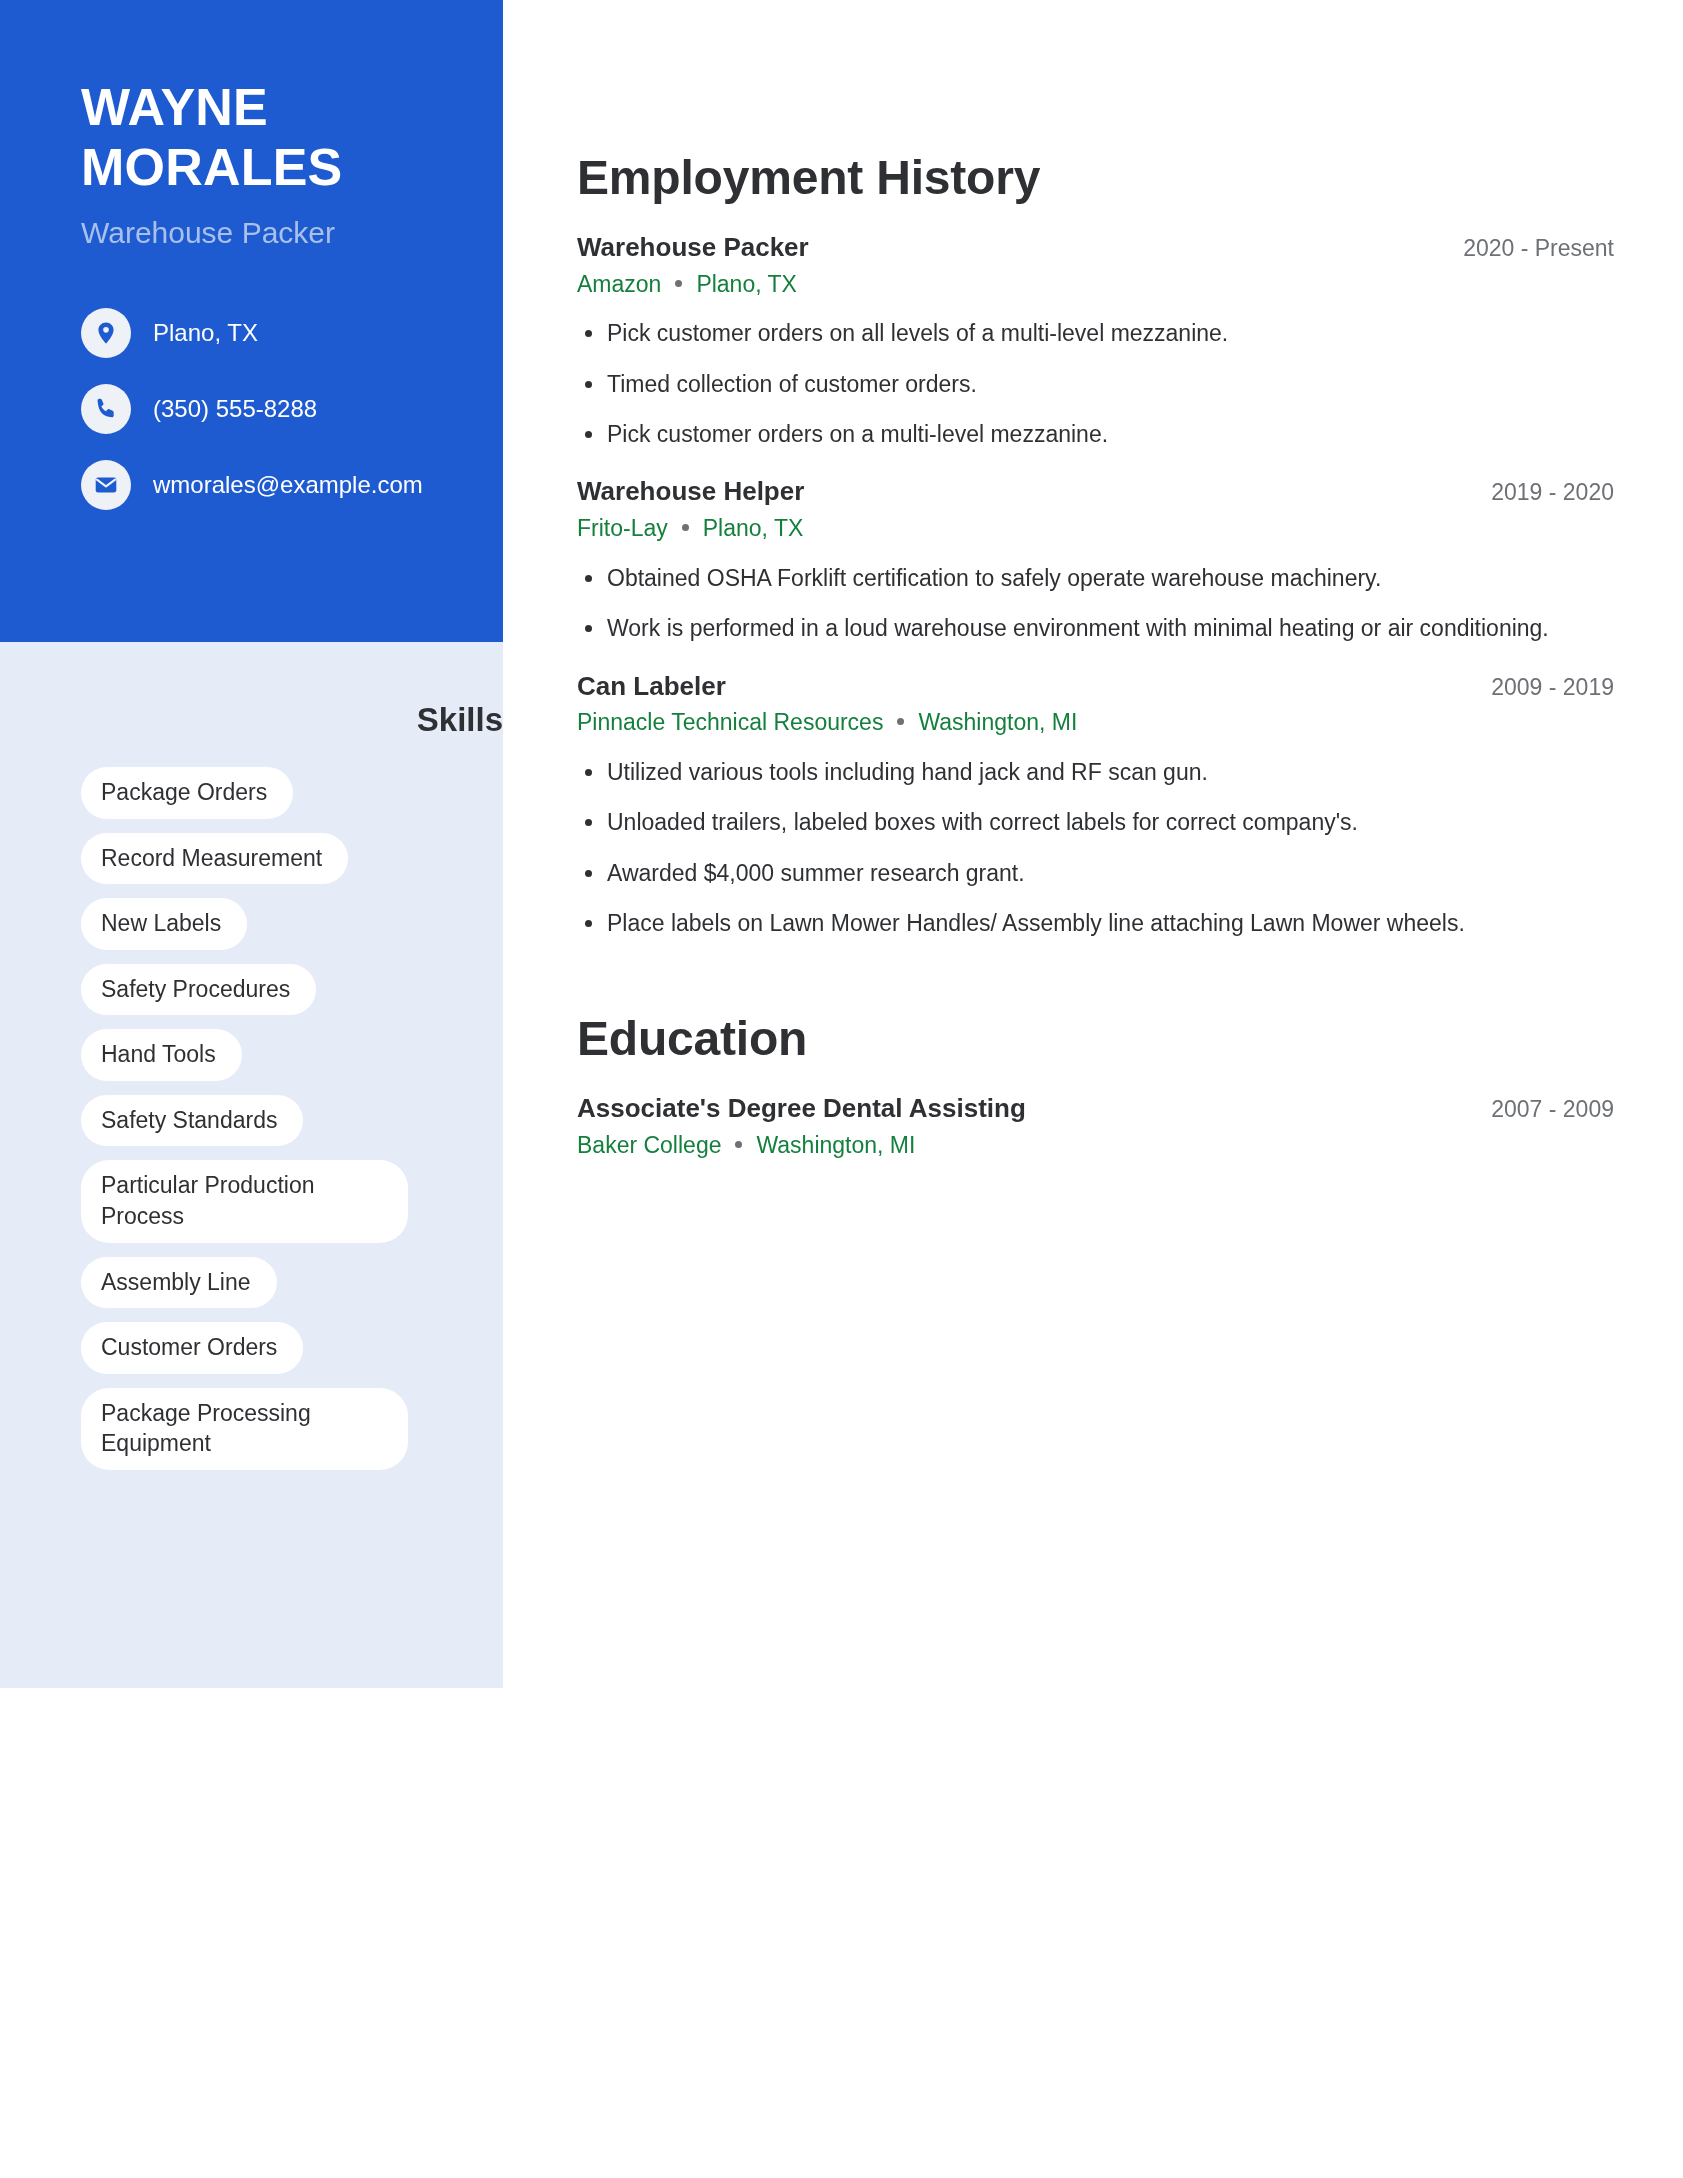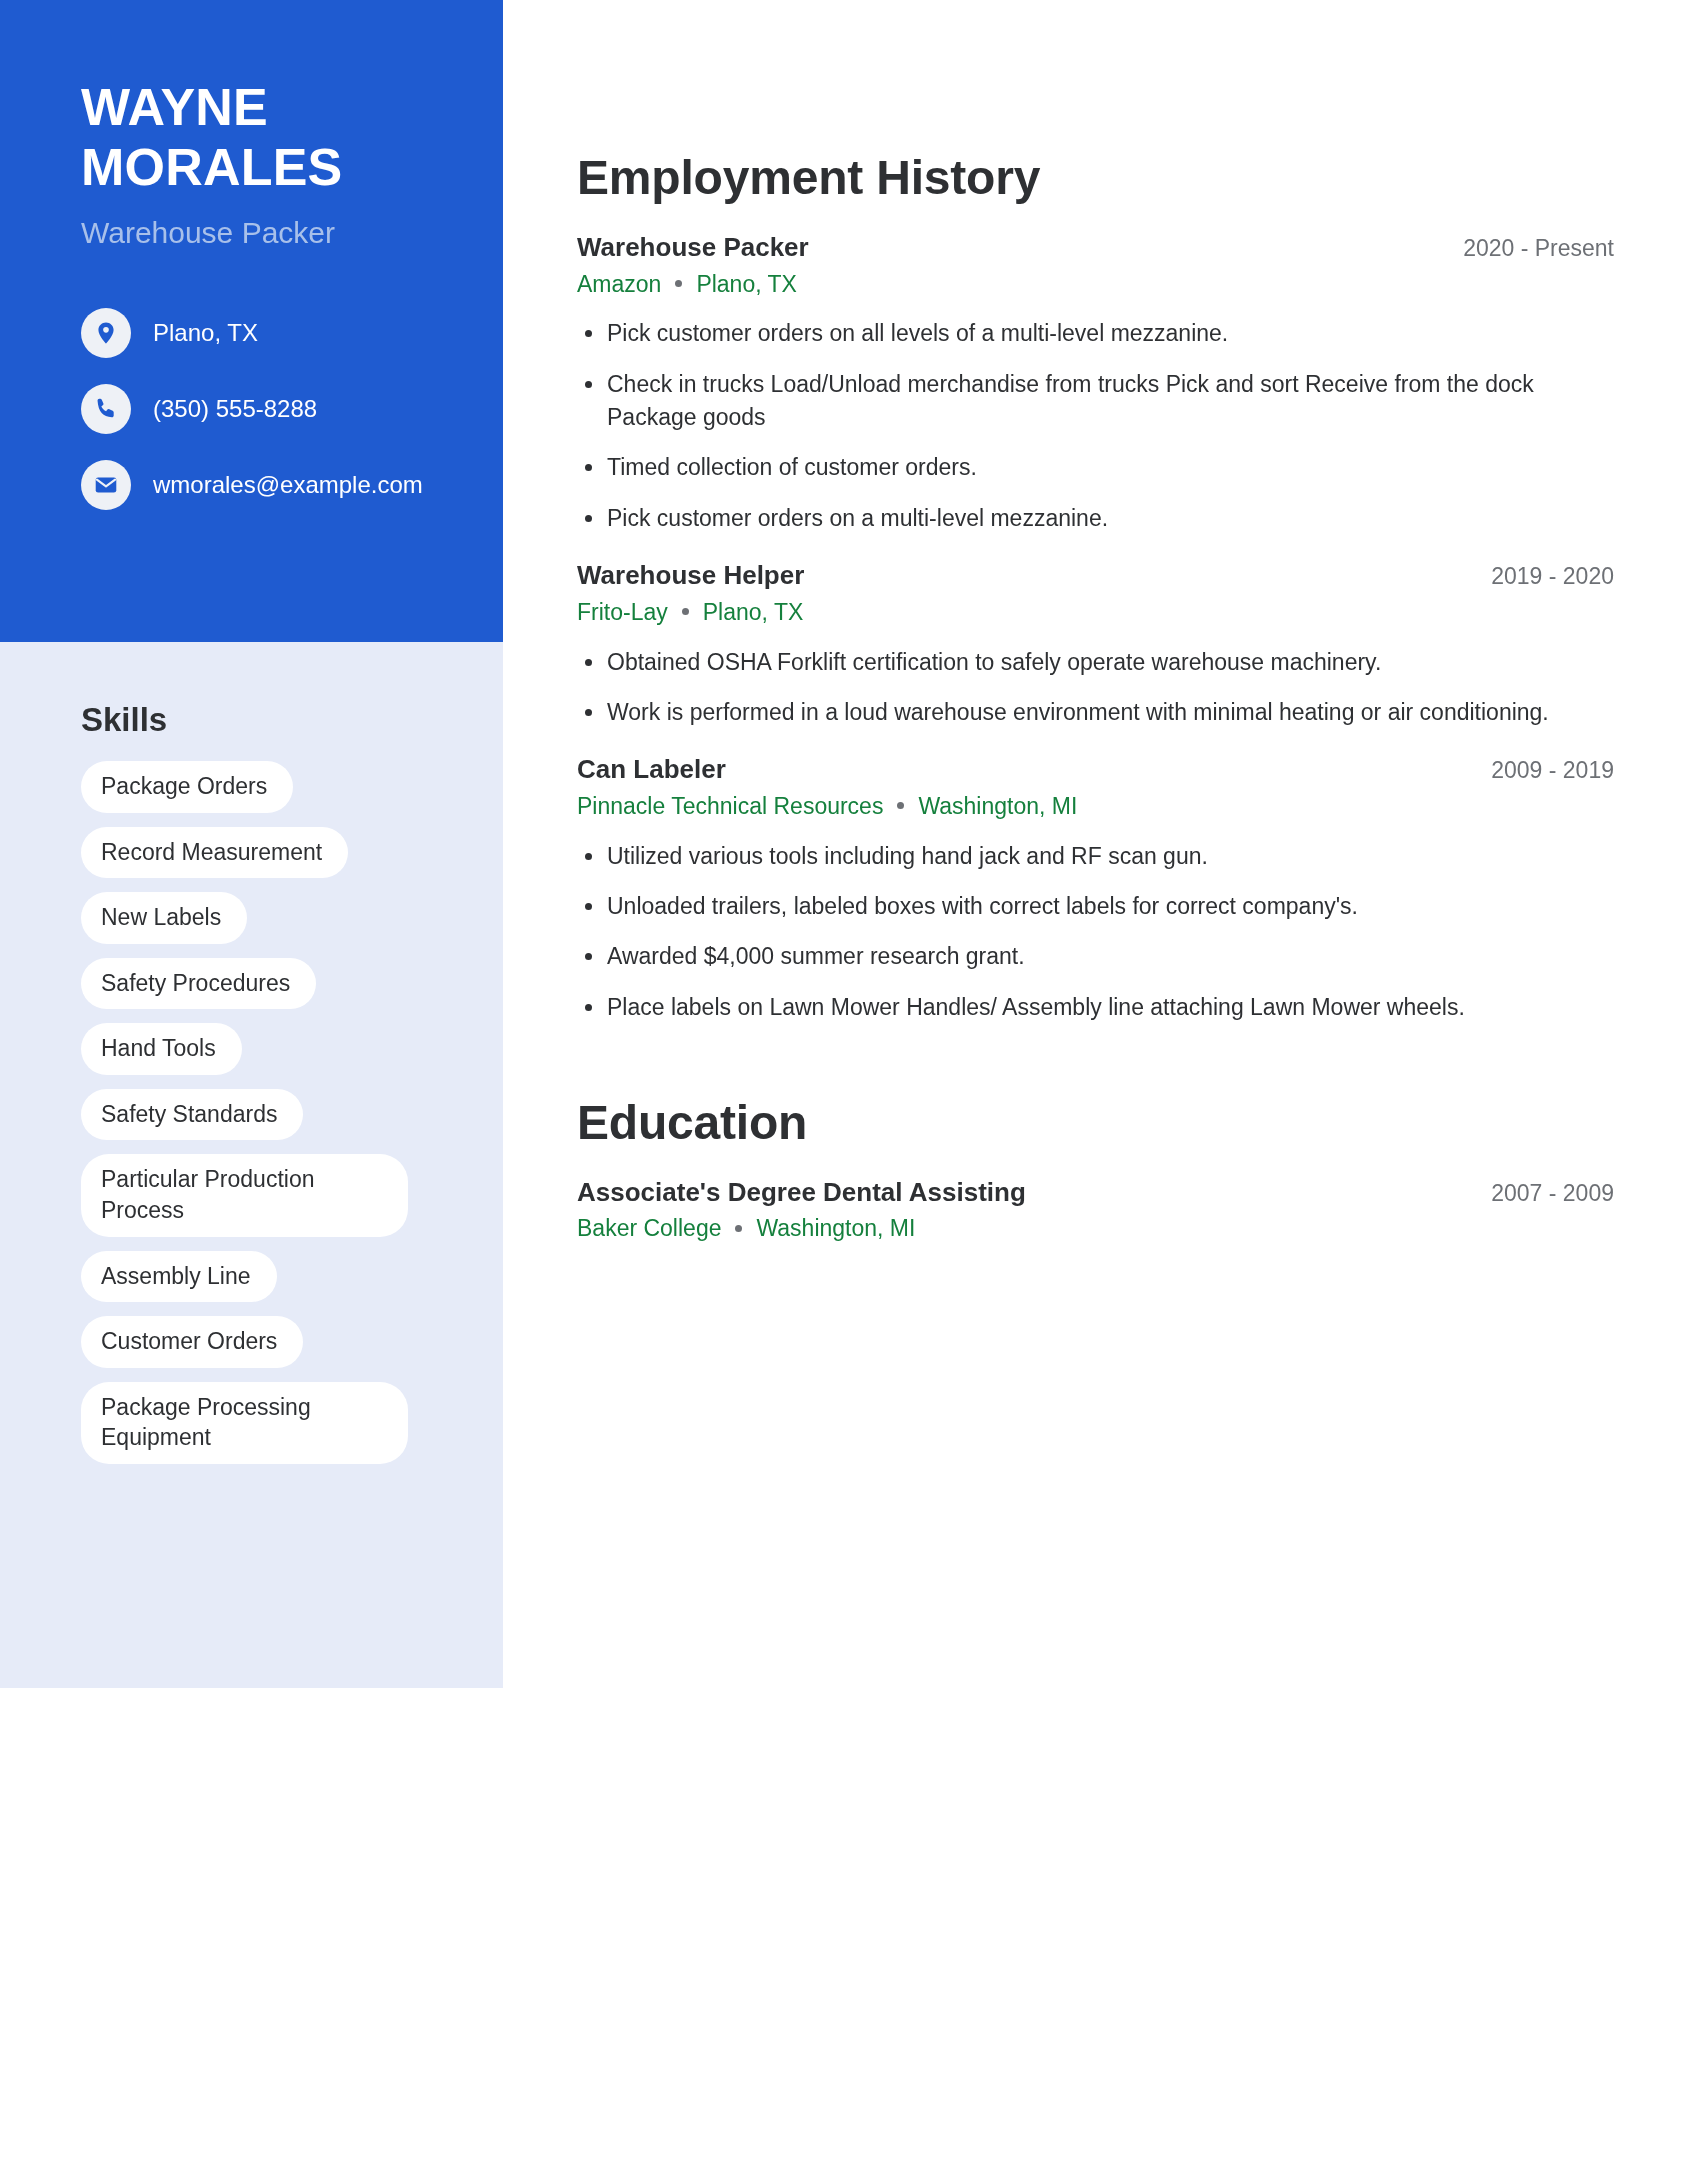--- a/index.html
+++ b/index.html
@@ -92,21 +92,22 @@
     left: 0;
     top: 642px;
     width: 503px;
     padding: 59px 0 0 81px;
   }
 
   .sidebar-section-title {
     font-size: 33px;
     font-weight: bold;
     color: #2e3033;
-    margin-bottom: 22px;
+    margin-bottom: 28px;
+    text-align: right;
   }
 
   #skills-list {
     display: flex;
     flex-direction: column;
     align-items: flex-start;
   }
 
   .skill-pill {
     background: #ffffff;
@@ -289,21 +290,20 @@
           <div class="entry-role">Warehouse Packer</div>
           <div class="entry-dates">2020 - Present</div>
         </div>
         <div class="entry-meta">
           <span>Amazon</span>
           <span class="meta-dot"></span>
           <span>Plano, TX</span>
         </div>
         <ul class="entry-bullets">
           <li>Pick customer orders on all levels of a multi-level mezzanine.</li>
-          <li>Check in trucks Load/Unload merchandise from trucks Pick and sort Receive from the dock Package goods</li>
           <li>Timed collection of customer orders.</li>
           <li>Pick customer orders on a multi-level mezzanine.</li>
         </ul>
       </div>
 
       <div class="entry">
         <div class="entry-head">
           <div class="entry-role">Warehouse Helper</div>
           <div class="entry-dates">2019 - 2020</div>
         </div>

